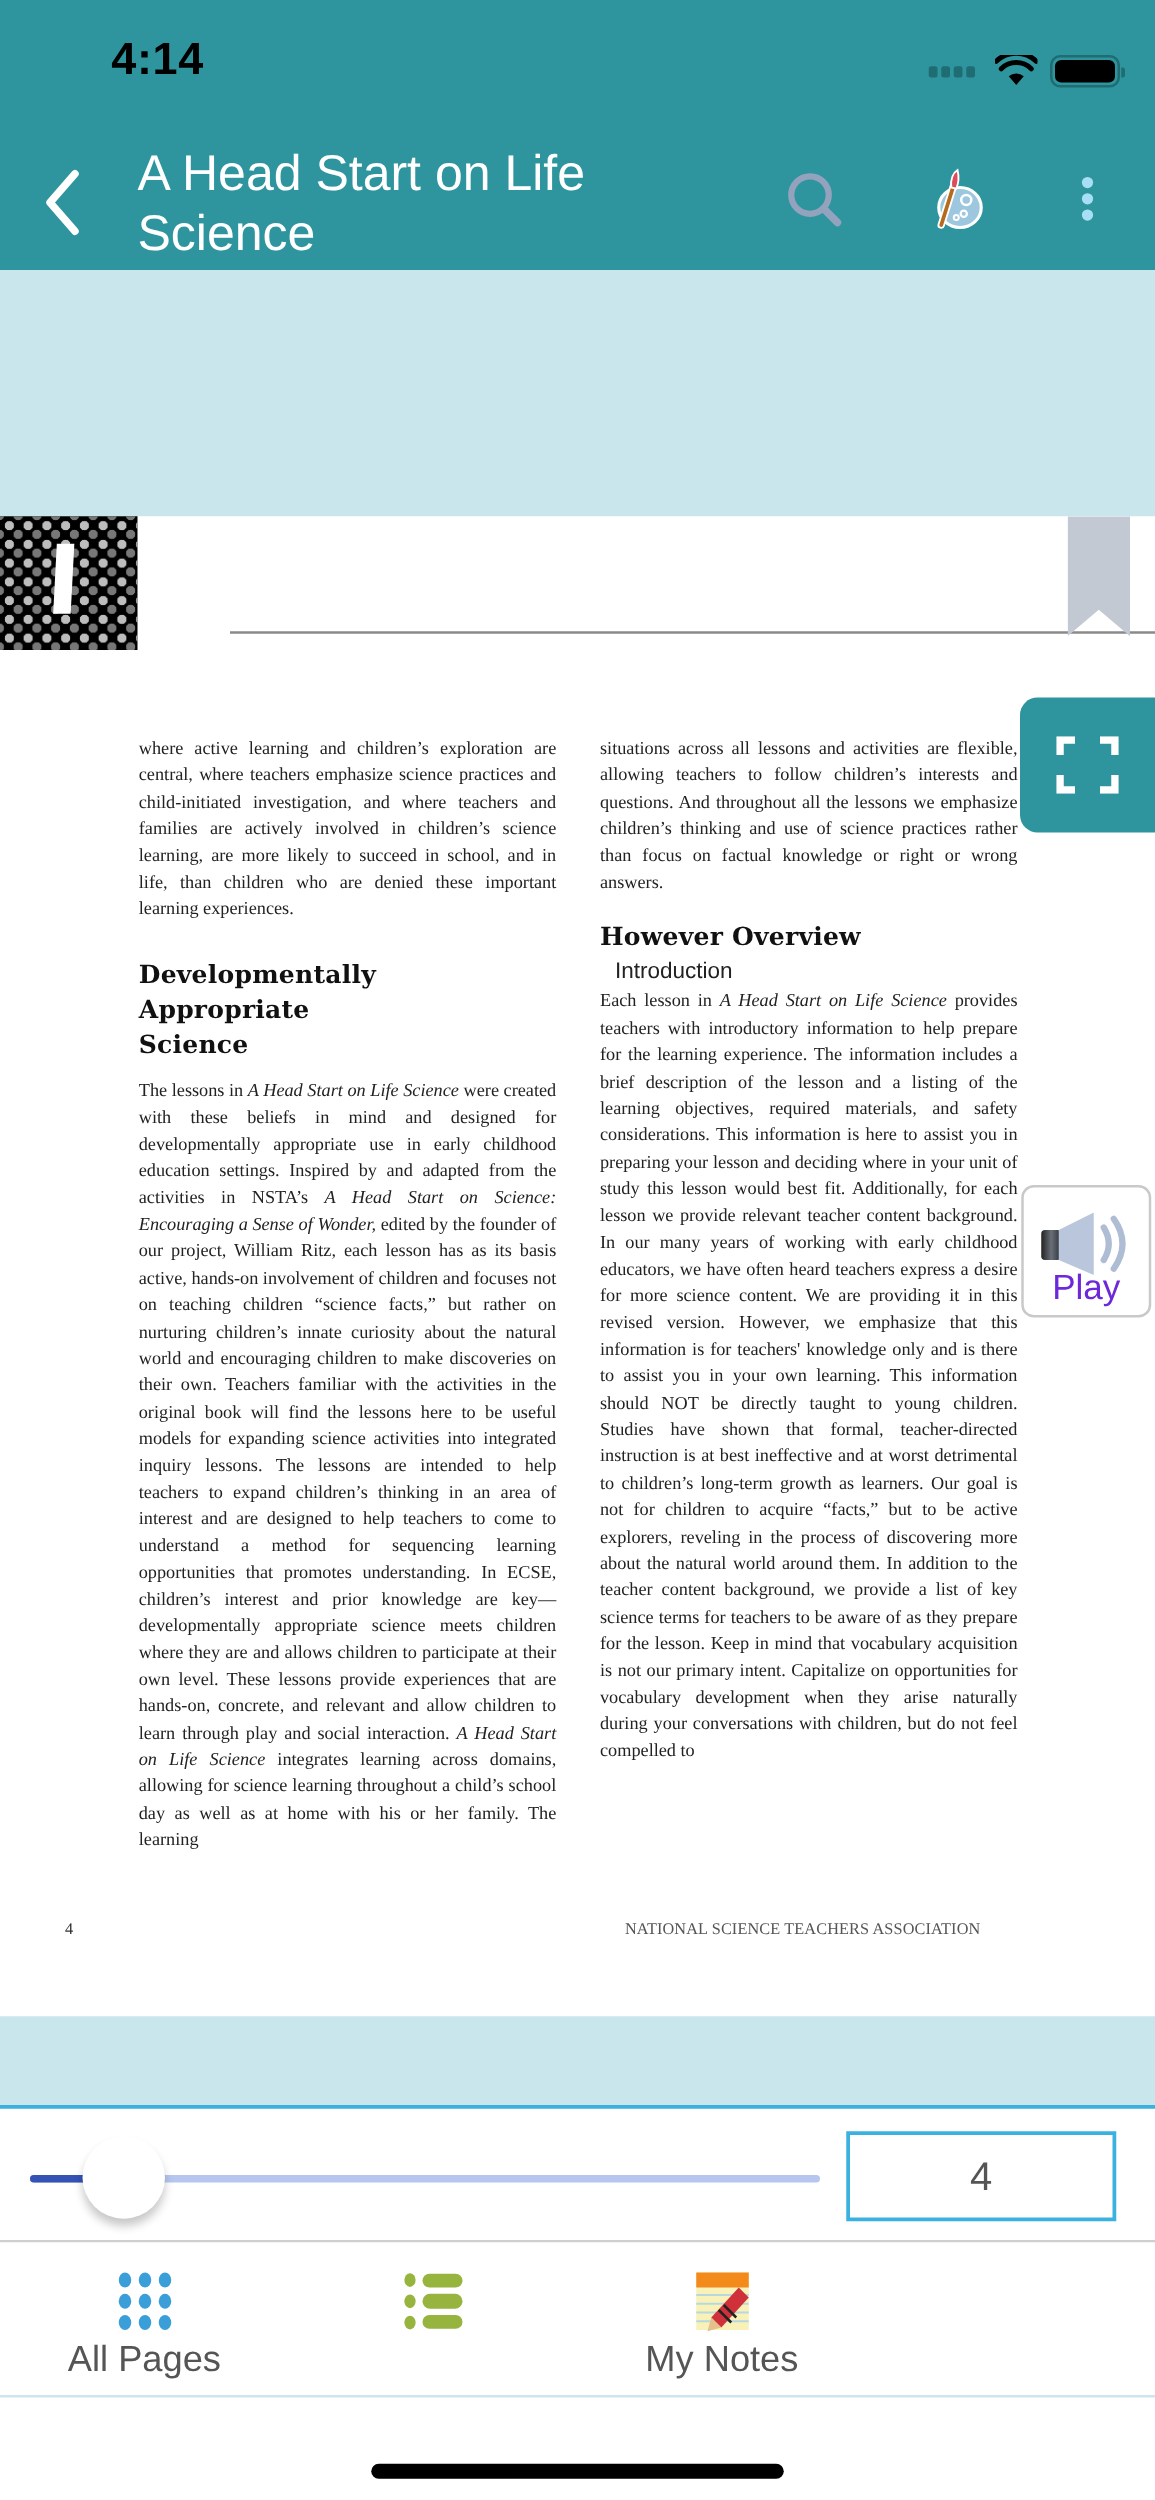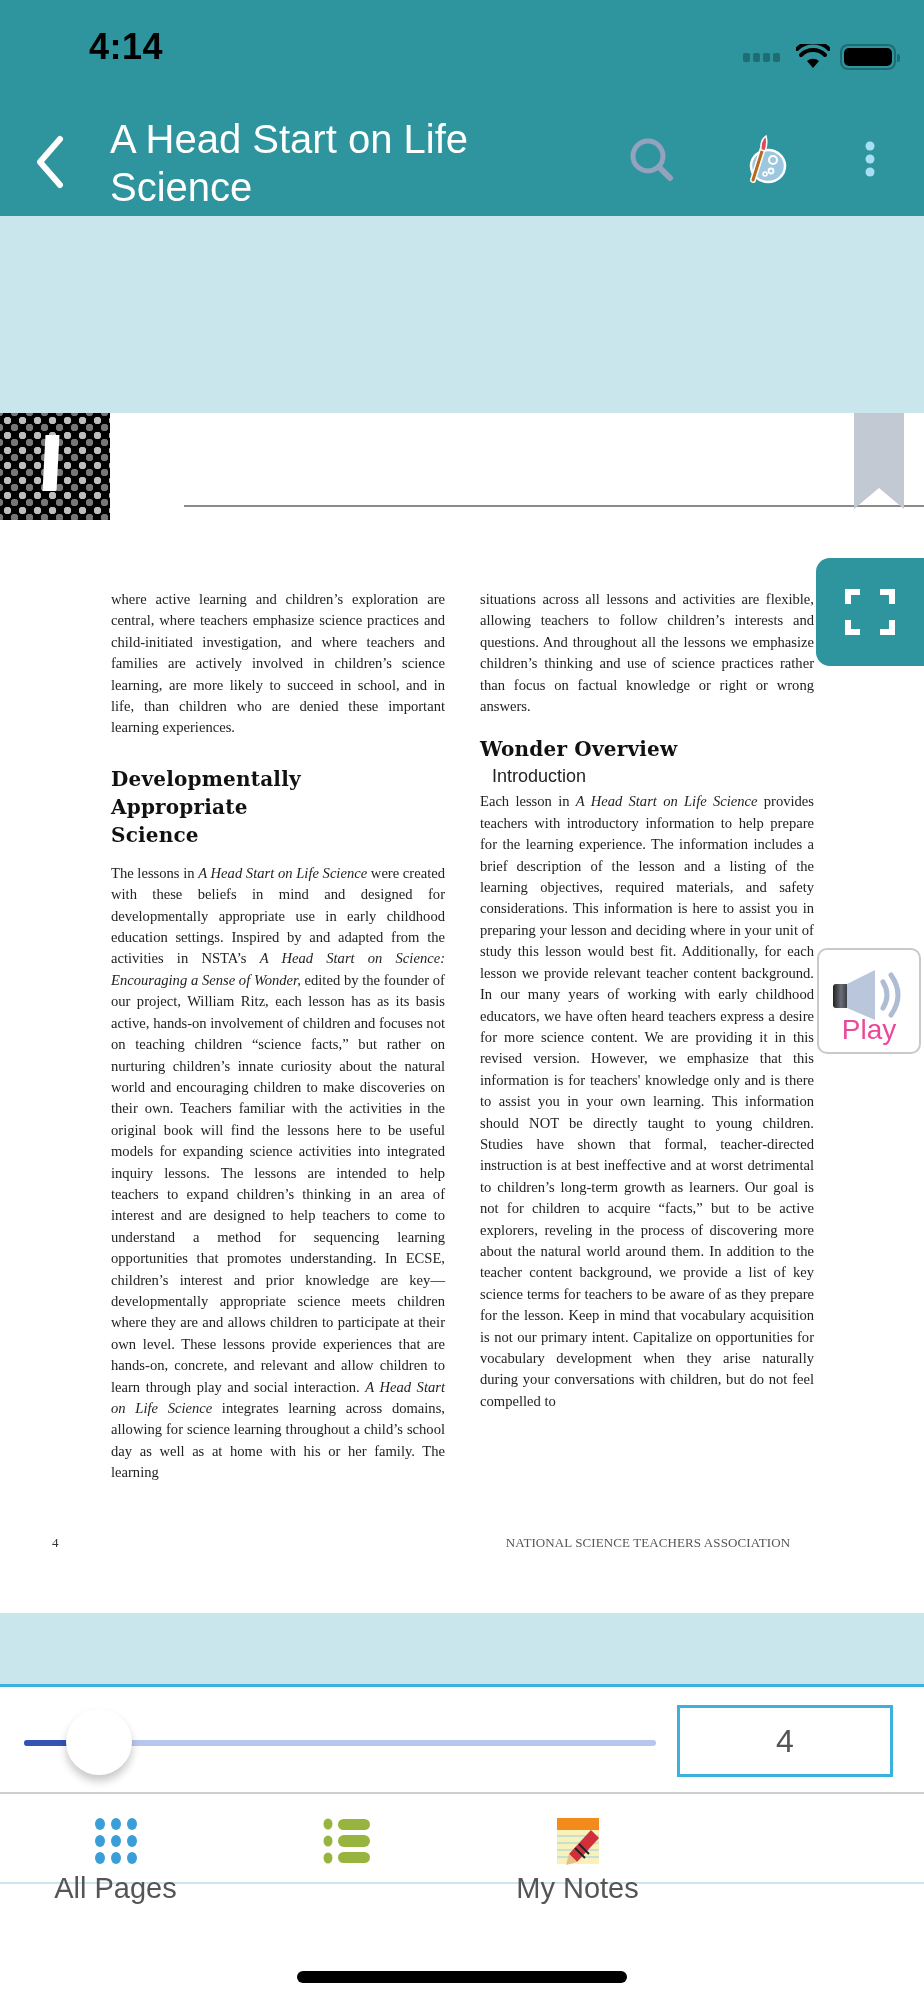--- a/index.html
+++ b/index.html
@@ -36,36 +36,36 @@
   .col.left { left: 111px; }
   .col.right { left: 480px; top: 176px; }
   .col p { margin: 0; }
   .col h2 { font-family: "DejaVu Serif", serif; font-weight: 700; font-size: 20px; line-height: 28px; color: #111; text-align: left; letter-spacing: 0.2px; }
   .col h3 { font-family: "Liberation Sans", sans-serif; font-weight: 400; font-size: 18px; line-height: 26px; color: #222; margin: 0 0 2px 12px; }
   .col em { font-style: italic; }
   .gap { height: 26px; }
 
   .folio { position: absolute; top: 1122px; font-family: "Liberation Serif", serif; font-size: 13px; color: #555; }
   .folio.num { left: 52px; color: #333; }
-  .folio.org { left: 481px; width: 334px; text-align: center; letter-spacing: 0.1px; }
+  .folio.org { left: 500px; width: 334px; text-align: left; letter-spacing: 0.1px; }
 
   
   .fullscreen-btn { position: absolute; left: 816px; top: 558px; width: 108px; height: 108px; background: #2e959f; border-radius: 14px 0 0 14px; display: flex; align-items: center; justify-content: center; }
   .play-btn { position: absolute; left: 817px; top: 948px; width: 104px; height: 106px; background: #fff; border: 2px solid #c9c9c9; border-radius: 10px; }
-  .play-label { position: absolute; left: 0; right: 0; bottom: 6px; text-align: center; font-size: 28px; color: #ec4899; font-family: "Liberation Sans", sans-serif; }
+  .play-label { position: absolute; left: 0; right: 0; bottom: 6px; text-align: center; font-size: 28px; color: #6d28d9; font-family: "Liberation Sans", sans-serif; }
 
   
   .slider-bar { position: absolute; left: 0; top: 1684px; width: 924px; height: 110px; background: #fff; border-top: 3px solid #3bb1e0; border-bottom: 2px solid #cfcfcf; }
   .slider-track { position: absolute; left: 24px; top: 53px; width: 632px; height: 6px; background: #b6c6ef; border-radius: 3px; }
   .slider-fill { position: absolute; left: 0; top: 0; width: 50px; height: 6px; background: #3552b5; border-radius: 3px; }
   .slider-thumb { position: absolute; left: 66px; top: 22px; width: 66px; height: 66px; background: #fff; border-radius: 50%; box-shadow: 0 6px 8px rgba(0,0,0,0.22); }
   .page-input { position: absolute; left: 677px; top: 18px; width: 216px; height: 72px; border: 3px solid #3bb1e0; background: #fff; font-size: 32px; color: #555; text-align: center; font-family: "Liberation Sans", sans-serif; }
 
   
-  .tabbar { position: absolute; left: 0; top: 1794px; width: 924px; height: 90px; background: #fff; border-bottom: 2px solid #cce5ef; display: flex; }
+  .tabbar { position: absolute; left: 0; top: 1794px; width: 924px; height: 124px; background: #fff; border-bottom: 2px solid #cce5ef; display: flex; }
   .tab { width: 231px; height: 100%; position: relative; }
   .tab .icon { position: absolute; left: 50%; top: 22px; transform: translateX(-50%); width: 50px; height: 50px; }
   .tab .label { position: absolute; left: 0; right: 0; top: 78px; text-align: center; font-size: 29px; color: #555; font-family: "Liberation Sans", sans-serif; }
   .home-indicator { position: absolute; left: 297px; top: 1971px; width: 330px; height: 12px; background: #000; border-radius: 6px; }
 </style>
 </head>
 <body>
 
 <div class="app-header">
   <div class="status-time">4:14</div>
@@ -132,21 +132,21 @@
     <p>where active learning and children’s exploration are central, where teachers emphasize science practices and child-initiated investigation, and where teachers and families are actively involved in children’s science learning, are more likely to succeed in school, and in life, than children who are denied these important learning experiences.</p>
     <div class="gap"></div>
     <h2 style="width:220px;">Developmentally Appropriate Science</h2>
     <div style="height:14px"></div>
     <p><span>The lessons in </span><em>A Head Start on Life Science</em><span> were created with these beliefs in mind and designed for developmentally appropriate use in early childhood education settings. Inspired by and adapted from the activities in NSTA’s </span><em>A Head Start on Science: Encouraging a Sense of Wonder,</em><span> edited by the founder of our project, William Ritz, each lesson has as its basis active, hands-on involvement of children and focuses not on teaching children “science facts,” but rather on nurturing children’s innate curiosity about the natural world and encouraging children to make discoveries on their own. Teachers familiar with the activities in the original book will find the lessons here to be useful models for expanding science activities into integrated inquiry lessons. The lessons are intended to help teachers to expand children’s thinking in an area of interest and are designed to help teachers to come to understand a method for sequencing learning opportunities that promotes understanding. In ECSE, children’s interest and prior knowledge are key—developmentally appropriate science meets children where they are and allows children to participate at their own level. These lessons provide experiences that are hands-on, concrete, and relevant and allow children to learn through play and social interaction. </span><em>A Head Start on Life Science</em><span> integrates learning across domains, allowing for science learning throughout a child’s school day as well as at home with his or her family. The learning</span></p>
   </div>
 
   <div class="col right">
     <p>situations across all lessons and activities are flexible, allowing teachers to follow children’s interests and questions. And throughout all the lessons we emphasize children’s thinking and use of science practices rather than focus on factual knowledge or right or wrong answers.</p>
     <div style="height:18px"></div>
-    <h2>Wonder Overview</h2>
+    <h2>However Overview</h2>
     <h3>Introduction</h3>
     <p><span>Each lesson in </span><em>A Head Start on Life Science</em><span> provides teachers with introductory information to help prepare for the learning experience. The information includes a brief description of the lesson and a listing of the learning objectives, required materials, and safety considerations. This information is here to assist you in preparing your lesson and deciding where in your unit of study this lesson would best fit. Additionally, for each lesson we provide relevant teacher content background. In our many years of working with early childhood educators, we have often heard teachers express a desire for more science content. We are providing it in this revised version. However, we emphasize that this information is for teachers' knowledge only and is there to assist you in your own learning. This information should NOT be directly taught to young children. Studies have shown that formal, teacher-directed instruction is at best ineffective and at worst detrimental to children’s long-term growth as learners. Our goal is not for children to acquire “facts,” but to be active explorers, reveling in the process of discovering more about the natural world around them. In addition to the teacher content background, we provide a list of key science terms for teachers to be aware of as they prepare for the lesson. Keep in mind that vocabulary acquisition is not our primary intent. Capitalize on opportunities for vocabulary development when they arise naturally during your conversations with children, but do not feel compelled to</span></p>
   </div>
 
   <div class="folio num">4</div>
   <div class="folio org">NATIONAL SCIENCE TEACHERS ASSOCIATION</div>
 </div>
 
 <div class="fullscreen-btn">
   <svg width="50" height="46" viewBox="0 0 50 46">

